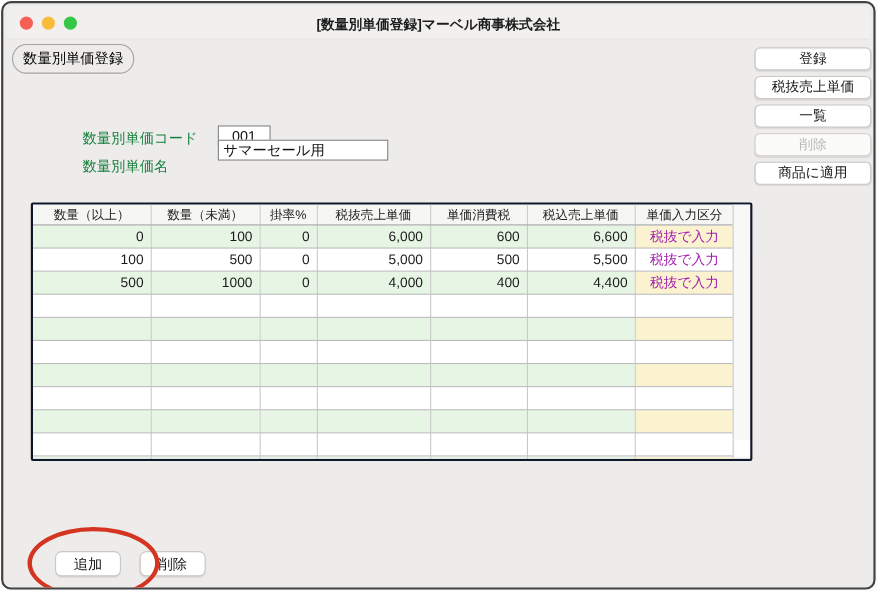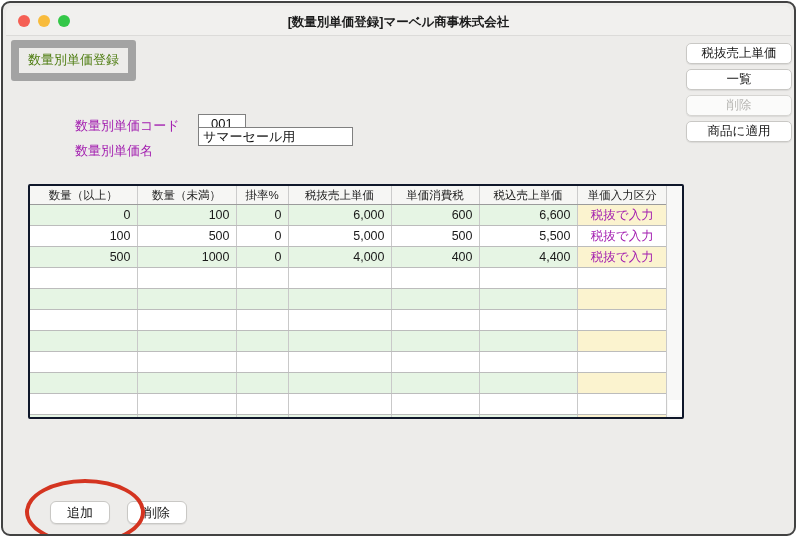--- a/index.html
+++ b/index.html
@@ -24,37 +24,37 @@
   .light.red   { background:#f55f54; }
   .light.yellow{ background:#f8bb3c; }
   .light.green { background:#34c748; }
   .wtitle {
     position:absolute; left:80px; right:80px; top:8px;
     text-align:center; font-size:12.5px; font-weight:700; color:#1b1b1b;
     white-space:nowrap; overflow:hidden;
   }
   .screen-badge {
     position:absolute; left:8px; top:37px;
-    border:8px solid #a3a3a3; border-radius:3px;
-    color:#4d7c0f; font-size:13px; padding:3px 9px 4px 9px;
+    border:1px solid #a3a3a3; border-radius:13px;
+    color:#000000; font-size:13px; padding:3px 9px 4px 9px;
     background:transparent;
   }
   .btn-col {
     position:absolute; left:683px; top:40px; width:106px;
     display:flex; flex-direction:column; gap:5px;
   }
   .btn {
     height:21px; box-sizing:border-box;
     background:#ffffff; border:1px solid #c9c8c5; border-radius:5px;
     box-shadow:0 1px 1px rgba(0,0,0,0.08);
     font-size:12.5px; color:#141414; text-align:center; line-height:19px;
     cursor:default; white-space:nowrap; overflow:hidden;
   }
   .btn.disabled { color:#b7b6b3; background:#fbfbfa; border-color:#d6d5d2; }
-  .form-label { position:absolute; font-size:13px; color:#a21caf;text-align:center; }
+  .form-label { position:absolute; font-size:13px; color:#15803d;text-align:center; }
   .lbl-code { left:72px; top:114px; }
   .lbl-name { left:72px; top:139px; }
   .txt-input {
     position:absolute; height:19px; box-sizing:border-box;
     border:1px solid #808080; background:#fff;
     font-family:"Liberation Sans", sans-serif;
     font-size:13px; color:#111; padding:0 4px; border-radius:0;
   }
   .inp-code { left:195px; top:111px; width:48px;padding-left:12px; }
   .inp-name { left:195px; top:124px; width:155px; }
@@ -123,20 +123,21 @@
       <div class="light red"></div>
       <div class="light yellow"></div>
       <div class="light green"></div>
     </div>
     <div class="wtitle">[数量別単価登録]マーベル商事株式会社</div>
   </div>
 
   <div class="screen-badge">数量別単価登録</div>
 
   <div class="btn-col">
+      <div class="btn">登録</div>
       <div class="btn">税抜売上単価</div>
       <div class="btn">一覧</div>
       <div class="btn disabled">削除</div>
       <div class="btn">商品に適用</div>
     </div>
 
   <div class="form-label lbl-code">数量別単価コード</div>
   <input class="txt-input inp-code" value="001" style="">
   <div class="form-label lbl-name">数量別単価名</div>
   <input class="txt-input inp-name" value="サマーセール用" style="">

